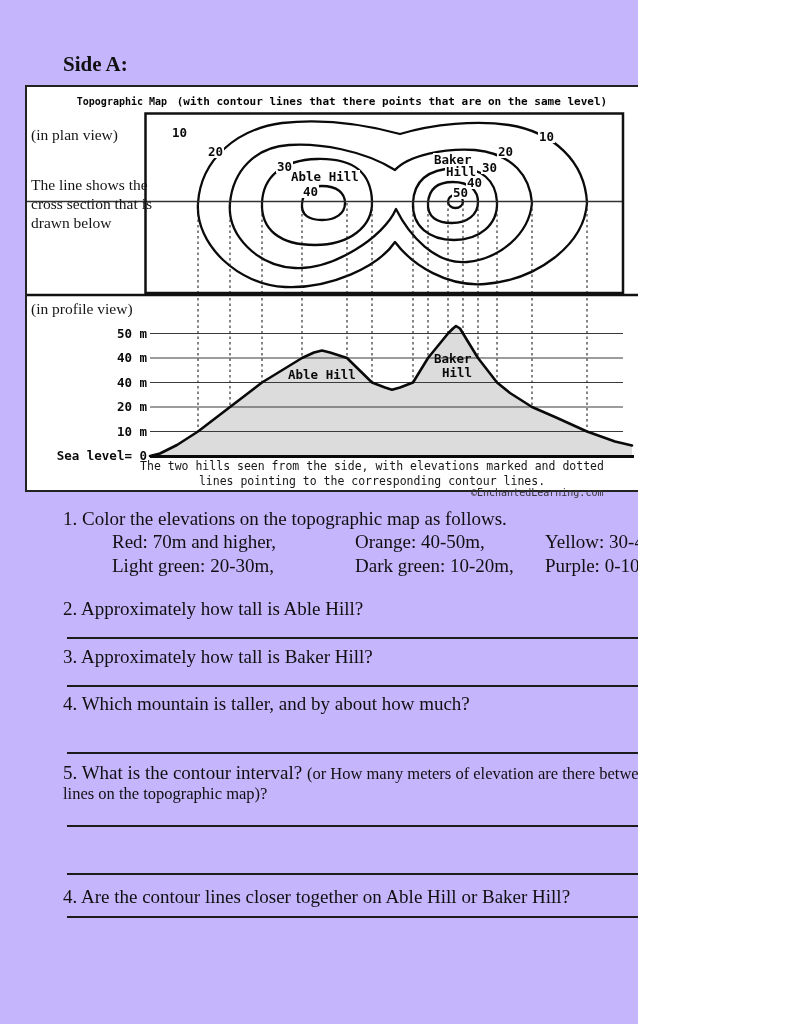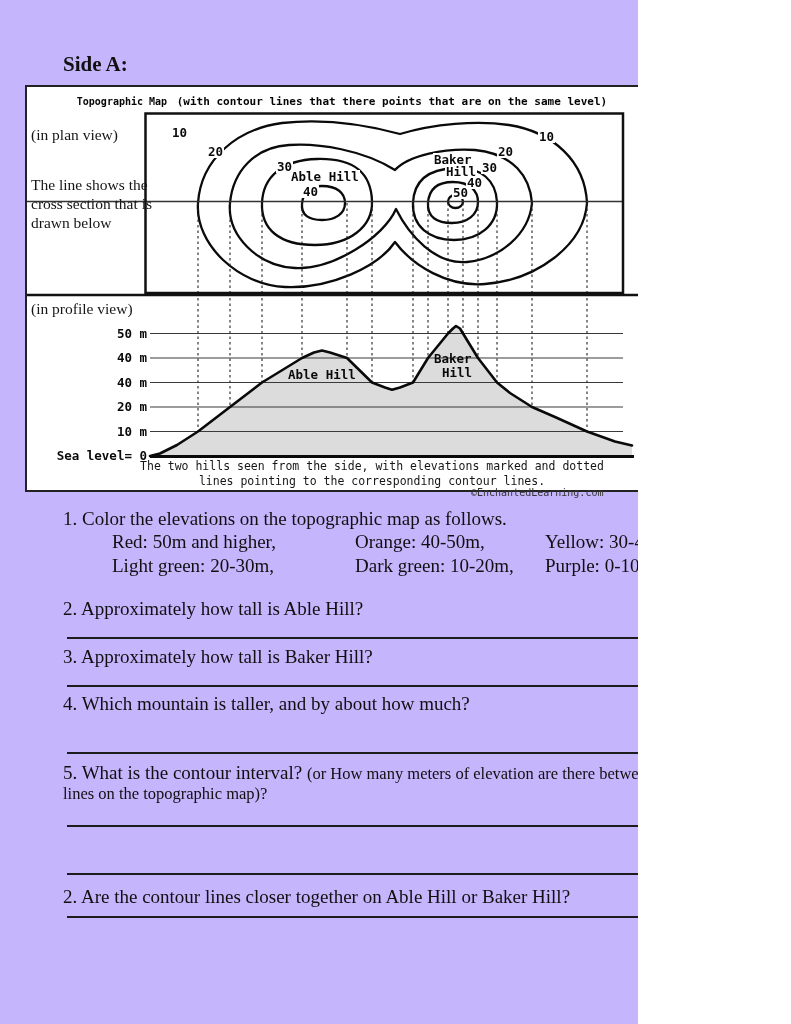--- a/index.html
+++ b/index.html
@@ -150,21 +150,21 @@
     <div class="mono-lbl" style="left:415px; top:279px;">Hill</div>
     <div class="watermark" style="left:444px; top:355px;margin-top:45px;">©EnchantedLearning.com</div>
 
     <div class="caption">The two hills seen from the side, with elevations marked and dotted lines pointing to the corresponding contour lines.</div>
   </div>
 
   <div class="questions">
     <div class="q" style="top:3px;">1. Color the elevations on the topographic map as follows.</div>
 
     <div class="colors-row" style="top:26px;">
-      <span class="c1">Red: 50m and higher,</span>
+      <span class="c1">Red: 70m and higher,</span>
       <span class="c2">Orange: 40-50m,</span>
       <span class="c3">Yellow: 30-40m,</span>
     </div>
     <div class="colors-row" style="top:50px;">
       <span class="c1">Light green: 20-30m,</span>
       <span class="c2">Dark green: 10-20m,</span>
       <span class="c3">Purple: 0-10m.</span>
     </div>
 
 
@@ -177,17 +177,17 @@
     <div class="q" style="top:188px;">4. Which mountain is taller, and by about how much?</div>
     <div class="ans" style="top:247px;"></div>
 
     <div class="q5" style="top:258px;">
       <span class="q5-main">5. What is the contour interval? </span><span class="q5-paren">(or How many meters of elevation are there between contour lines on the topographic map)?</span>
     </div>
     <div class="ans" style="top:320px;"></div>
 
     <div class="ans" style="top:368px;"></div>
 
-    <div class="q" style="top:381px;">2. Are the contour lines closer together on Able Hill or Baker Hill?</div>
+    <div class="q" style="top:381px;">4. Are the contour lines closer together on Able Hill or Baker Hill?</div>
     <div class="ans" style="top:411px;"></div>
   </div>
 
 </div>
 
 </body></html>

